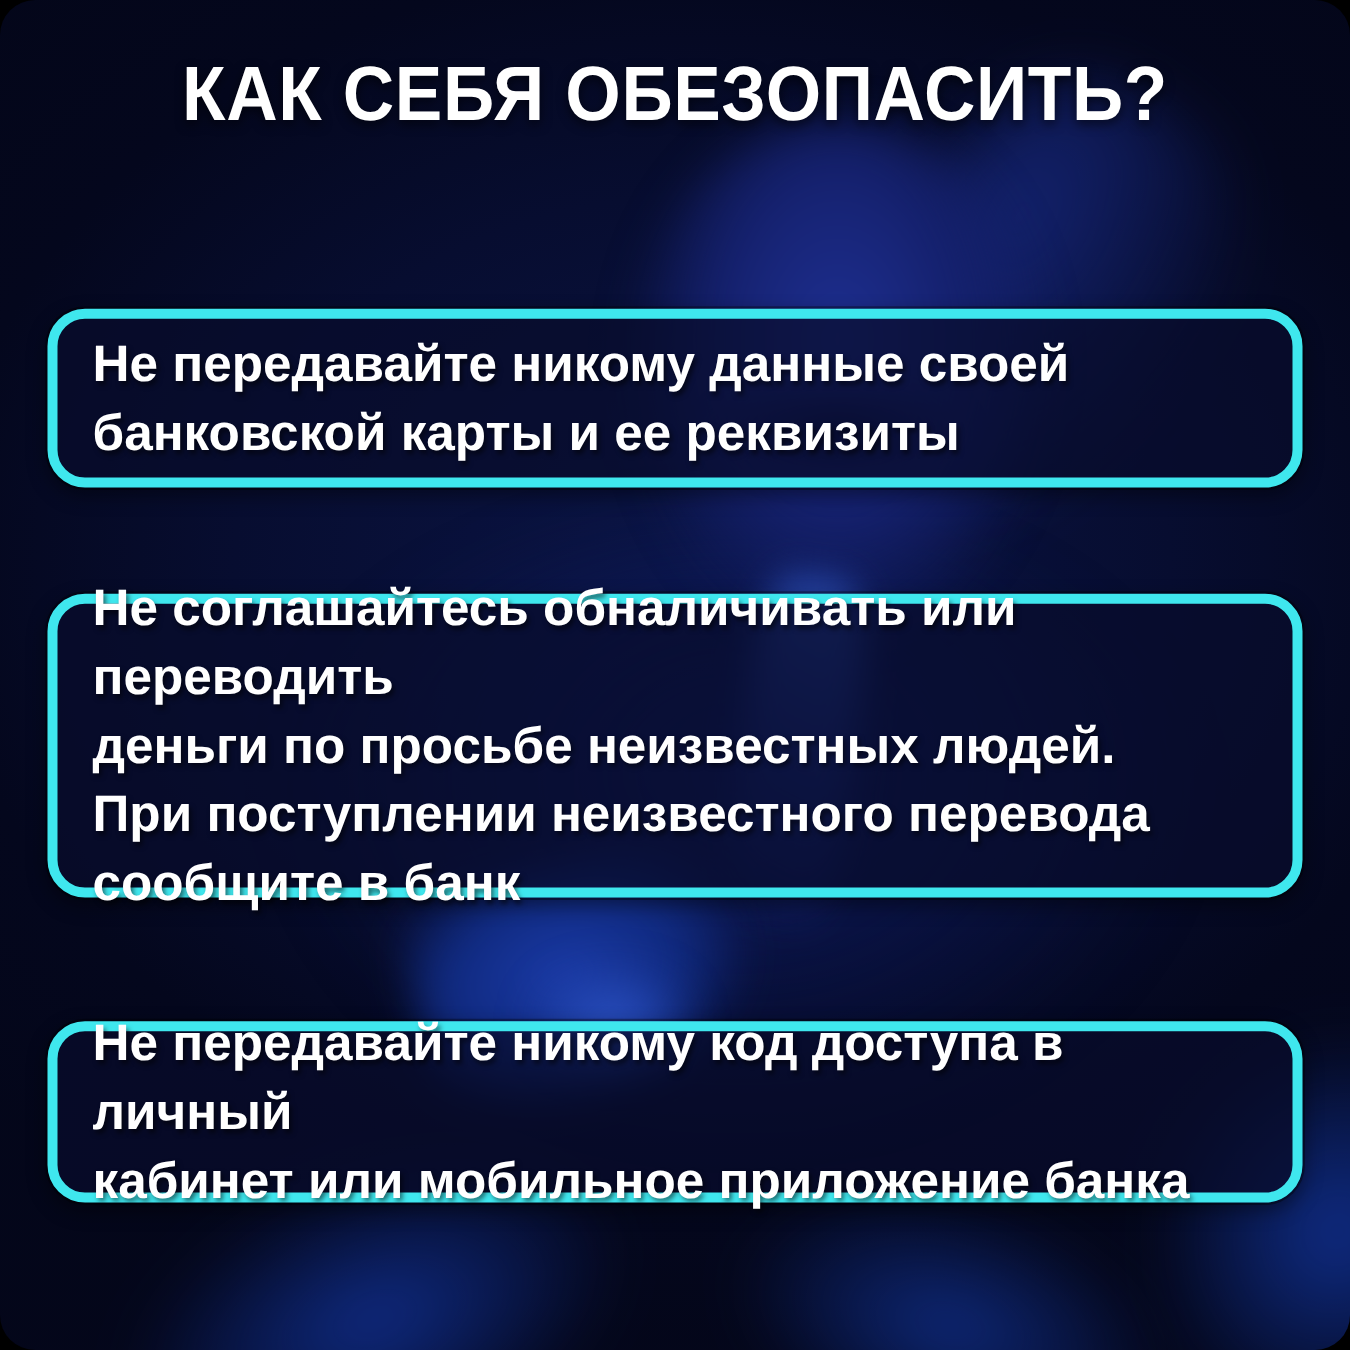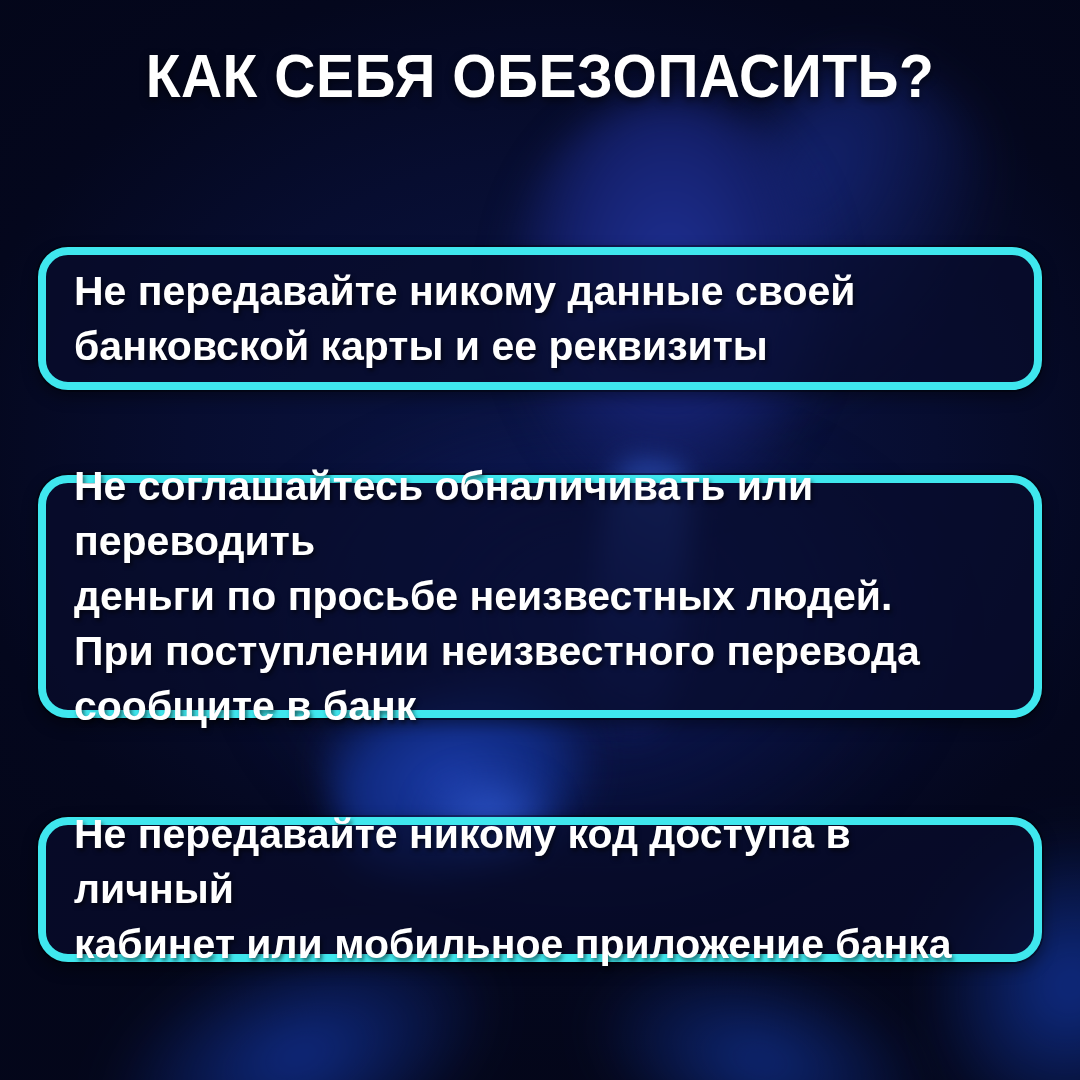--- a/index.html
+++ b/index.html
@@ -4,20 +4,21 @@
 <style>
   html,body{margin:0;padding:0;background:#000;}
   .canvas{
     position:relative;
     width:1080px;height:1080px;
     overflow:hidden;
     background:
       radial-gradient(ellipse 780px 620px at 52% 42%, #0b1546 0%, #070d30 48%, #04071d 78%, #03051455 100%),
       #04071d;
     font-family:"Liberation Sans","DejaVu Sans",sans-serif;
+    border-radius:28px;
   }
   
   .bg-art{position:absolute;inset:0;}
   .shape{position:absolute;border-radius:50%;}
   .head{
     left:500px;top:95px;width:340px;height:420px;
     background:radial-gradient(ellipse at 50% 42%, #1e2f92 0%, #15216e 40%, rgba(10,16,70,0) 72%);
     filter:blur(16px);
   }
   .brow{

